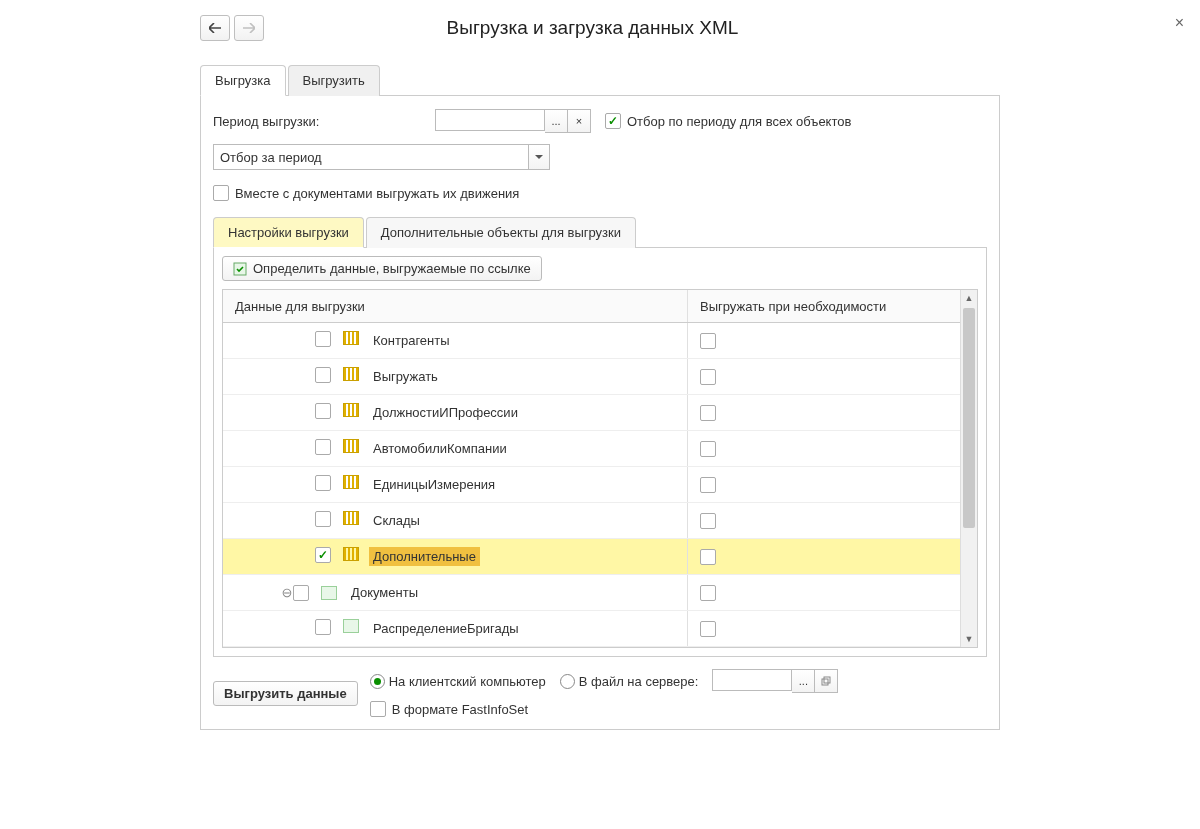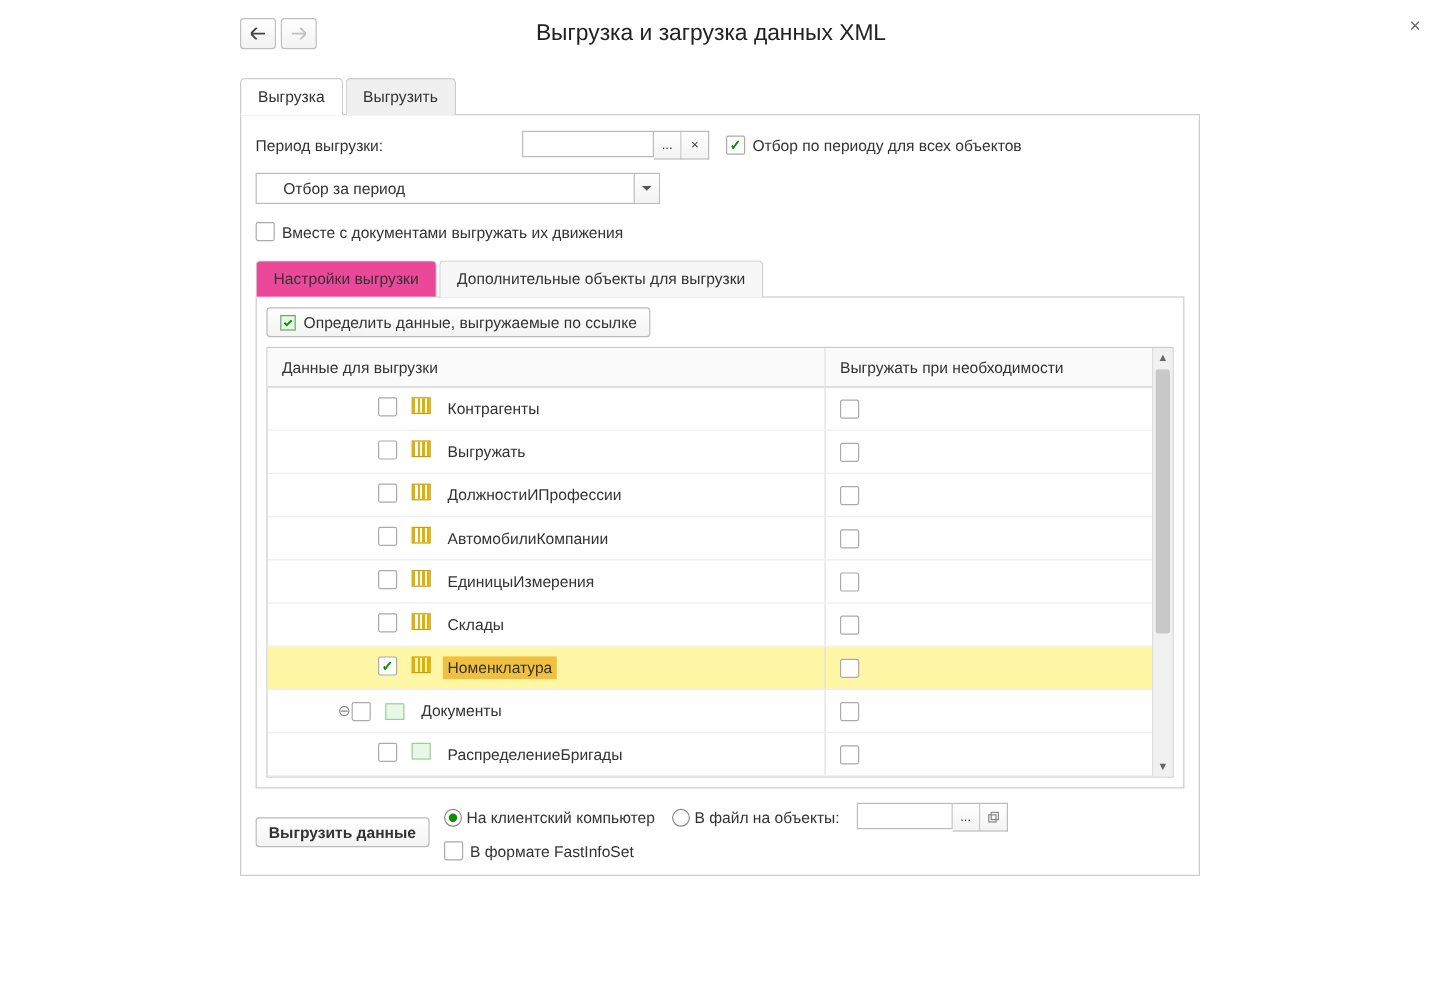--- a/index.html
+++ b/index.html
@@ -16,25 +16,25 @@
   .panel{border:1px solid #ccc;border-top:none;padding:12px;}
   .form-row{display:flex;align-items:center;margin-bottom:10px;min-height:26px;}
   .label{width:120px;flex:0 0 auto;}
   .label-wide{width:280px;flex:0 0 auto;}
   .input-group{display:flex;align-items:stretch;height:24px;}
   .input-text{border:1px solid #bbb;height:22px;padding:0 4px;box-sizing:border-box;}
   .input-small-btn{width:22px;border:1px solid #bbb;border-left:none;background:linear-gradient(#fff,#f3f3f3);display:flex;align-items:center;justify-content:center;font-size:11px;cursor:pointer;}
   .chk{width:14px;height:14px;border:1px solid #aaa;border-radius:2px;display:inline-flex;align-items:center;justify-content:center;background:#fff;margin-right:6px;cursor:pointer;flex:0 0 14px;}
   .chk.checked::after{content:"✓";color:#0a8f00;font-size:12px;font-weight:bold;line-height:1;}
   .select{border:1px solid #bbb;height:24px;display:flex;align-items:stretch;flex:1;max-width:335px;}
-  .select-text{flex:1;padding:0 6px;display:flex;align-items:center;margin-left:16px;}
+  .select-text{flex:1;padding:0 6px;display:flex;align-items:center;}
   .select-caret{width:20px;border-left:1px solid #bbb;display:flex;align-items:center;justify-content:center;background:linear-gradient(#fff,#f3f3f3);cursor:pointer;}
   .inner-tabs{display:flex;border-bottom:1px solid #ccc;margin-top:4px;}
   .inner-tab{padding:7px 14px;border:1px solid #ccc;border-bottom:none;border-radius:4px 4px 0 0;background:#f7f7f7;cursor:pointer;margin-right:2px;position:relative;top:1px;}
-  .inner-tab.active{background:#ec4899;border-bottom:1px solid #fff;}
+  .inner-tab.active{background:#fef9c3;border-bottom:1px solid #fff;}
   .inner-panel{border:1px solid #ccc;border-top:none;padding:8px;}
   .toolbar-btn{border:1px solid #bbb;border-radius:3px;background:linear-gradient(#fff,#f3f3f3);padding:4px 10px;display:inline-flex;align-items:center;gap:6px;cursor:pointer;font-size:13px;}
   .mini-icon{width:14px;height:14px;display:inline-block;}
   .grid{border:1px solid #ccc;margin-top:8px;display:flex;}
   .grid-body{flex:1;}
   .grid-head{display:flex;background:#fafafa;border-bottom:1px solid #ccc;height:32px;}
   .col-data{flex:1;display:flex;align-items:center;padding-left:12px;border-right:1px solid #e0e0e0;}
   .col-need{width:260px;display:flex;align-items:center;padding-left:12px;}
   .grid-scrollbar{width:16px;background:#f1f1f1;border-left:1px solid #ddd;position:relative;}
   .scroll-arrow{height:16px;display:flex;align-items:center;justify-content:center;font-size:9px;color:#666;}
@@ -206,21 +206,21 @@
                 </div>
                 <div class="col-need">
                   <span class="chk"></span>
                 </div>
               </div>
               <div class="row highlight">
                 <div class="col-data">
                   <div class="indent-1">
                     <span class="chk checked"></span>
                     <span class="type-icon catalog-icon"></span>
-                    <span class="item-label hl">Номенклатура</span>
+                    <span class="item-label hl">Дополнительные</span>
                   </div>
                 </div>
                 <div class="col-need">
                   <span class="chk"></span>
                 </div>
               </div>
               <div class="row">
                 <div class="col-data">
                   <div class="indent-g">
                     <span class="exp-icon">⊖</span>
@@ -260,21 +260,21 @@
         <span>Выгрузить данные</span>
       </div>
       <div style="display:flex;flex-direction:column;gap:8px;flex:1">
         <div style="display:flex;align-items:center;gap:14px">
           <span style="display:flex;align-items:center">
             <span class="radio checked"></span>
             <span>На клиентский компьютер</span>
           </span>
           <span style="display:flex;align-items:center">
             <span class="radio"></span>
-            <span>В файл на объекты:</span>
+            <span>В файл на сервере:</span>
           </span>
           <div class="input-group footer-input">
             <input class="input-text" style="width: 80px;" value="">
             <div class="input-small-btn">...</div>
             <div class="input-small-btn">
               <svg width="10" height="10" viewBox="0 0 10 10">
                   <rect x="1" y="3" width="6" height="6" fill="none" stroke="#888"></rect>
                   <rect x="3" y="1" width="6" height="6" fill="none" stroke="#888"></rect>
                 </svg>
             </div>

